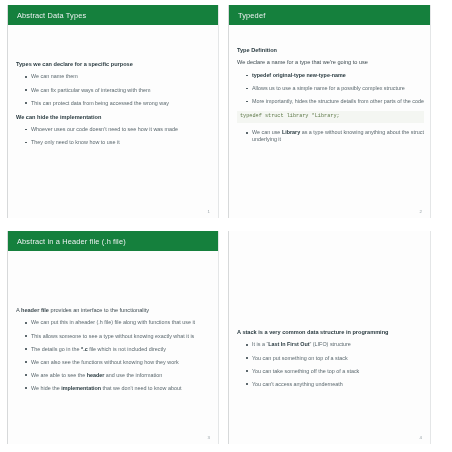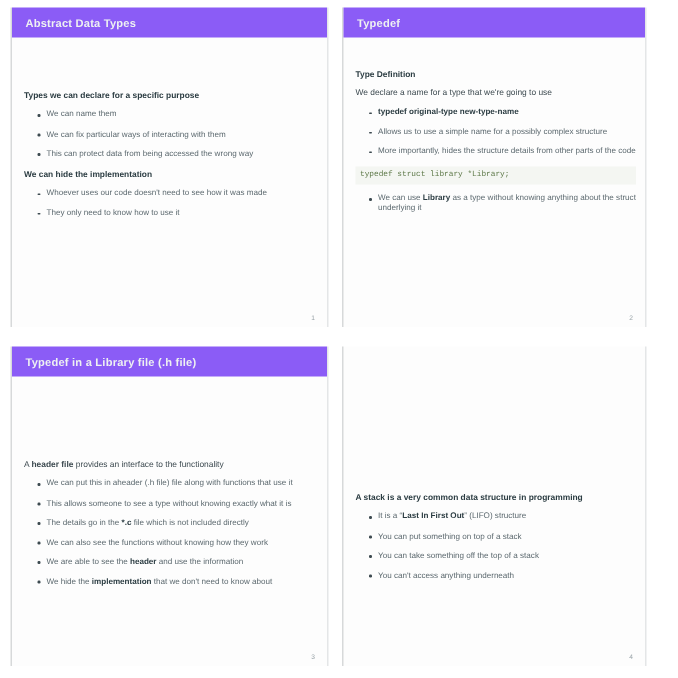--- a/index.html
+++ b/index.html
@@ -41,29 +41,29 @@
     border-right: 1px solid #e4e6e7;
     box-sizing: border-box;
   }
 
   .slide.col-right .page {
     left: 2px;
     right: 21px;
   }
 
   .titlebar {
-    background: #8b5cf6;
+    background: #15803d;
     color: #eef1f2;
     height: 20px;
     display: flex;
     align-items: center;
     padding: 0 0 0 9px;
     box-sizing: border-box;
     font-size: 7.4px;
-    font-weight: bold;
+    font-weight: normal;
     letter-spacing: 0.15px;
     white-space: nowrap;
     overflow: hidden;
   }
 
   .body {
     position: absolute;
     left: 0;
     right: 0;
     top: 20px;
@@ -204,21 +204,21 @@
           </ul>
 
         </div>
       </div>
       <div class="pagenum">2</div>
     </div>
   </div>
 
   <div class="slide col-left">
     <div class="page">
-      <div class="titlebar">Typedef in a Library file (.h file)</div>
+      <div class="titlebar">Abstract in a Header file (.h file)</div>
       <div class="body">
         <div class="content pos-c">
 
           <p class="lead normal"><span>A </span><b>header file</b><span> provides an interface to the functionality</span></p>
 
           <ul class="bullets">
             <li><span>We can put this in aheader (.h file) file along with functions that use it</span><b></b><span></span></li>
             <li><span>This allows someone to see a type without knowing exactly what it is</span><b></b><span></span></li>
             <li><span>The details go in the </span><b>*.c</b><span> file which is not included directly</span></li>
             <li><span>We can also see the functions without knowing how they work</span><b></b><span></span></li>

